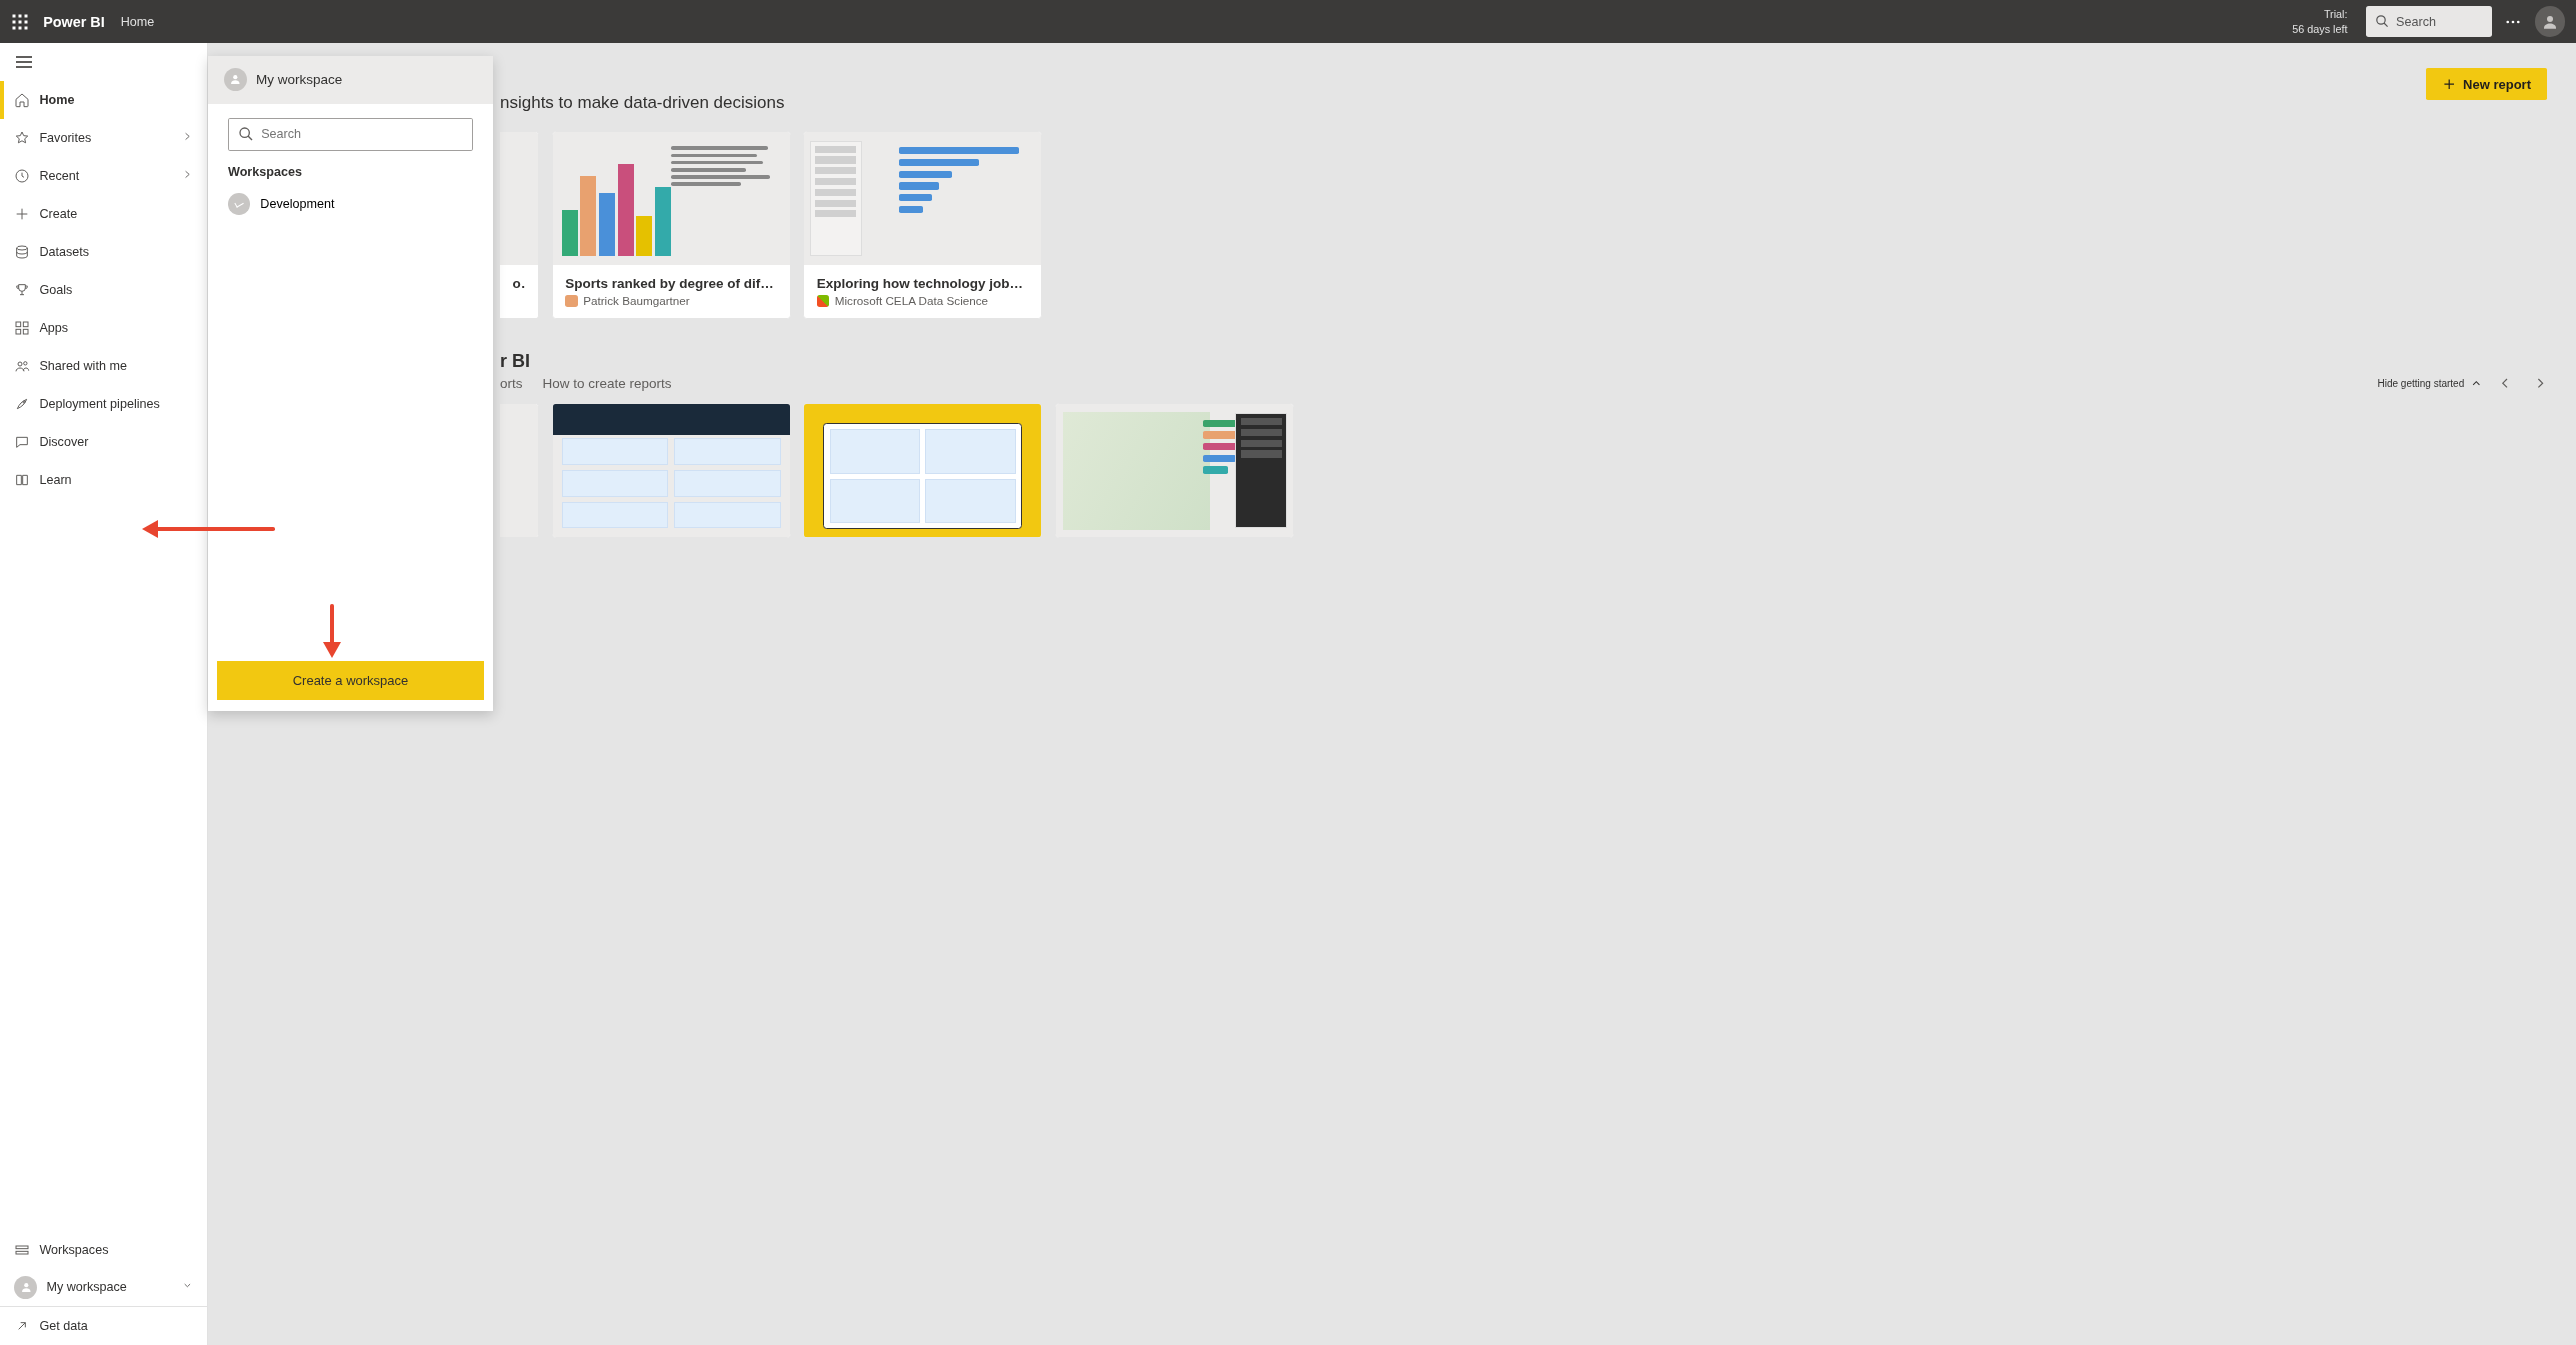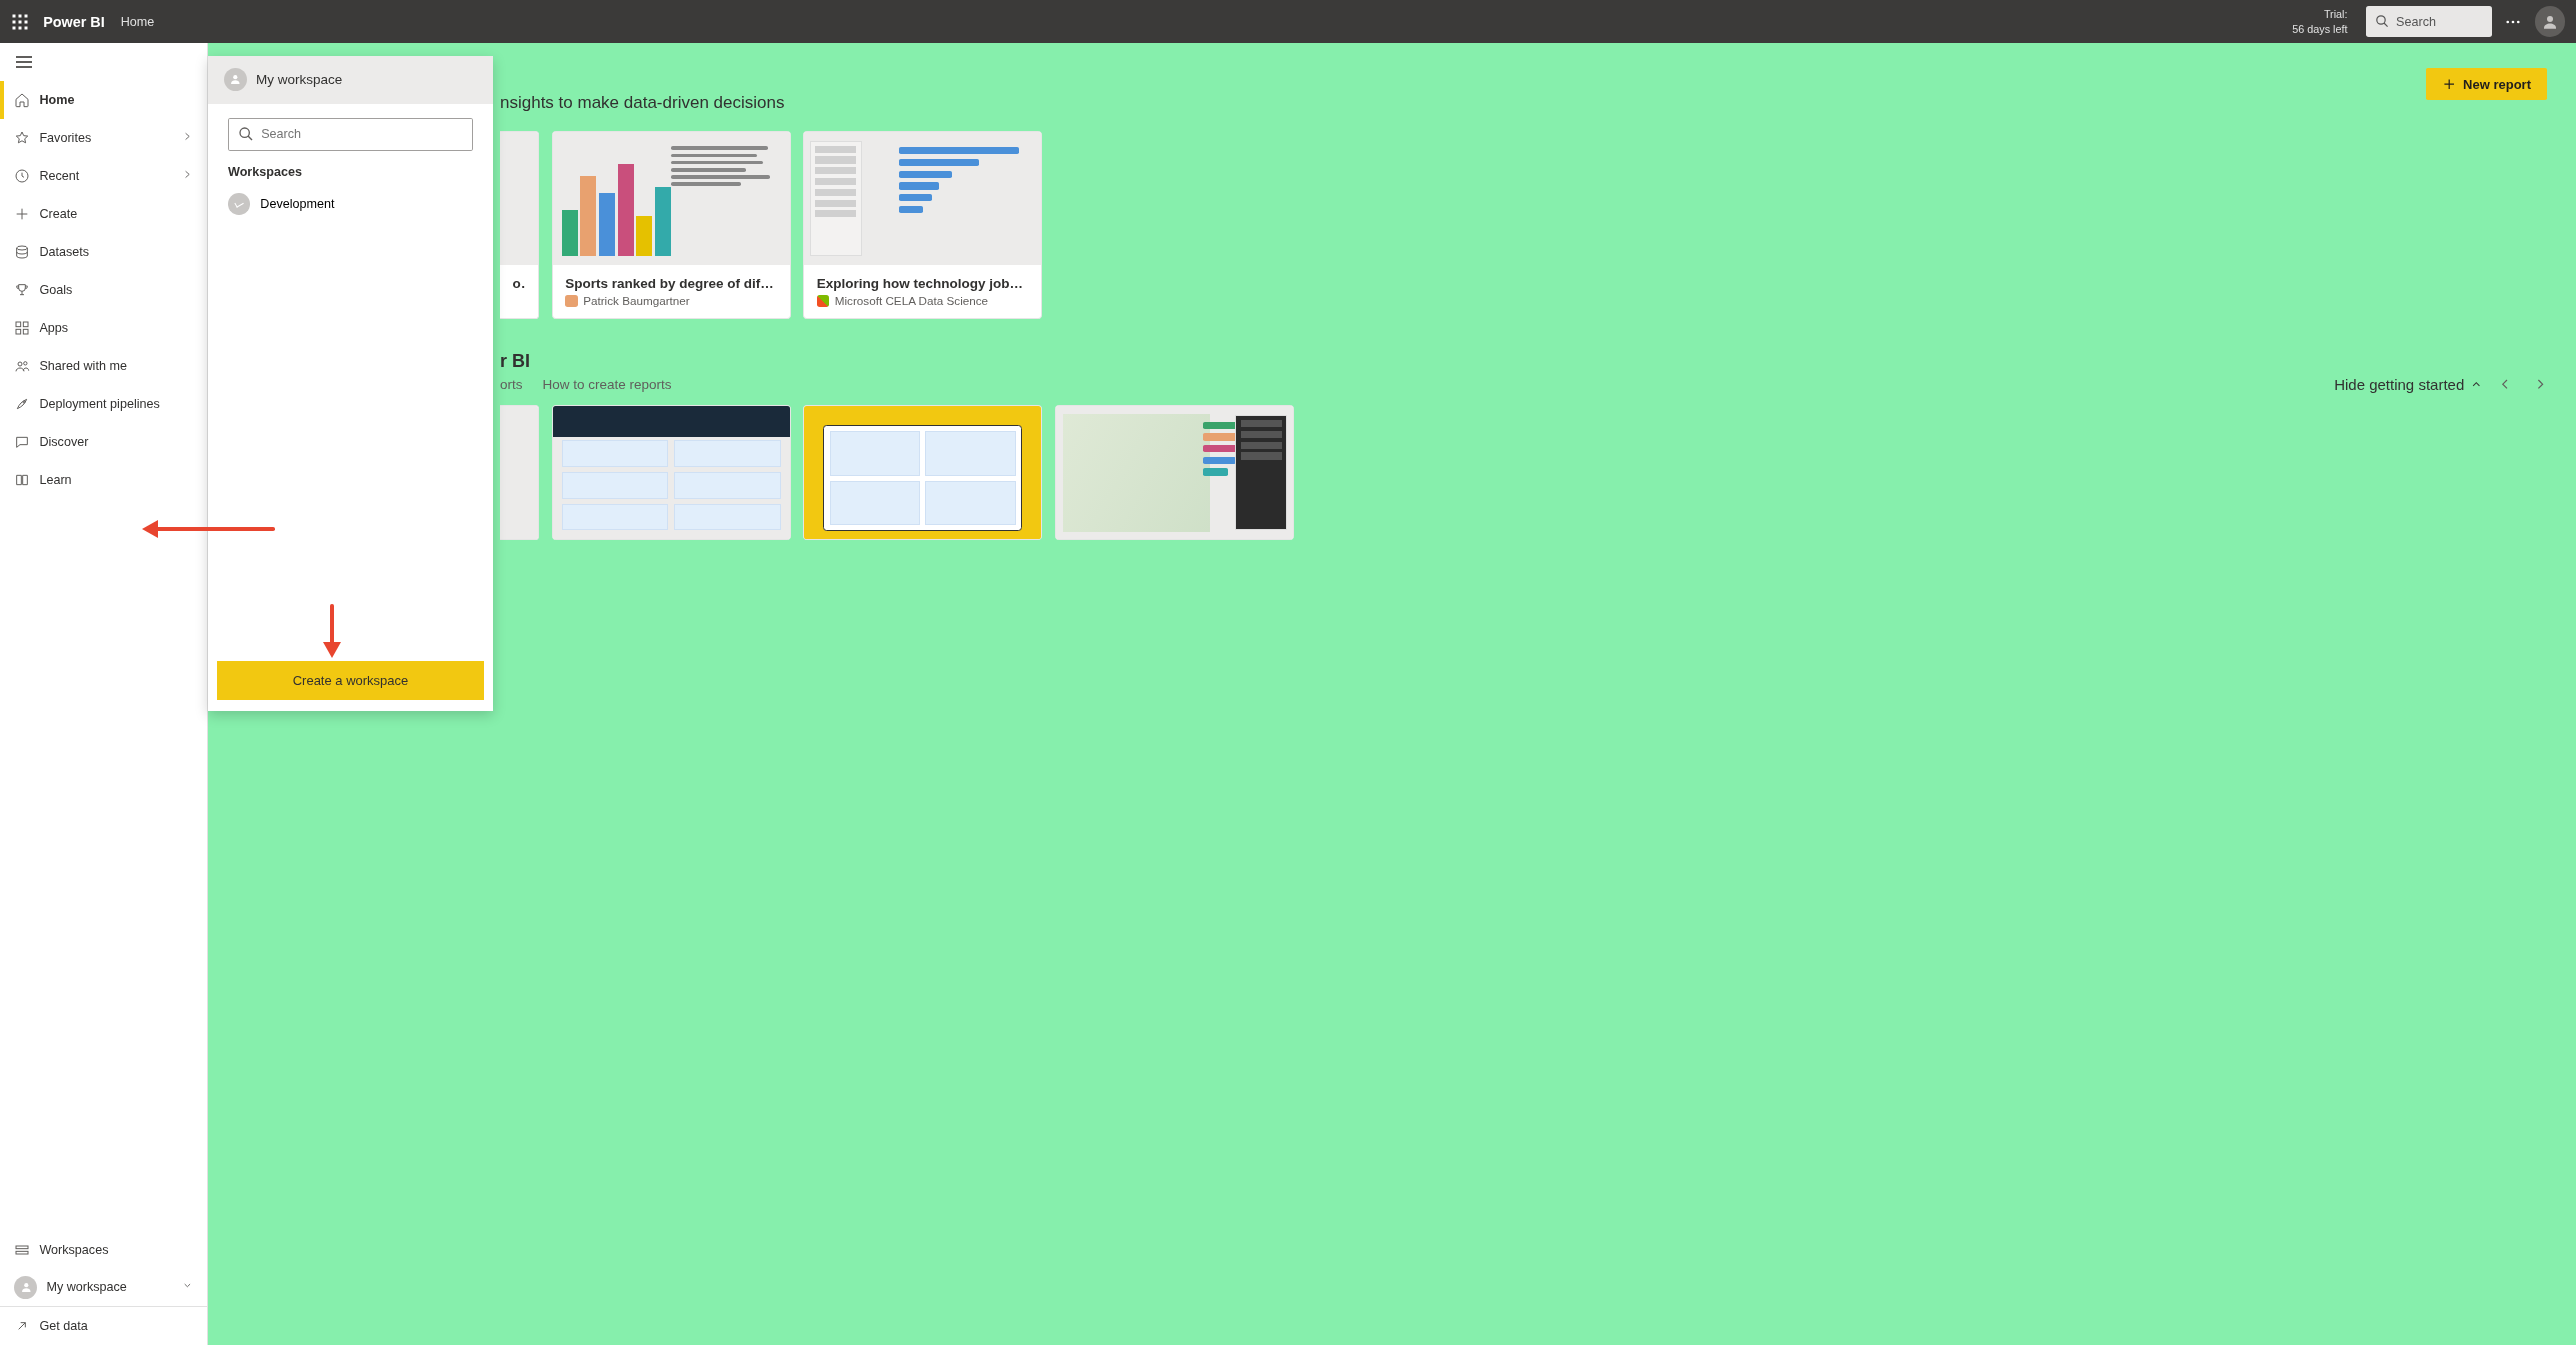--- a/index.html
+++ b/index.html
@@ -94,21 +94,21 @@
 }
 .arrow-v{position:absolute; width:14.4px; z-index:6;}
 .arrow-v .shaft{position:absolute;left:5.4px;width:3.6px;background:#e8452f;border-radius:1.8px;}
 .arrow-v .head{
   position:absolute; bottom:0; left:-1.8px; width:0;height:0;
   border-left:9px solid transparent; border-right:9px solid transparent;
   border-top:16px solid #e8452f;
 }
 
 
-.main{ flex:1; overflow:hidden; position:relative; background:#86efac; padding-left:0;}
+.main{ flex:1; overflow:hidden; position:relative; background:#e5e5e5; padding-left:0;}
 .main-inner{ padding:50px 29px 0 292px; } 
 .subhead{font-size:17px; color:#323130; margin-bottom:18px;}
 .new-report-btn{
   position:absolute; top:25px; right:29px; background:#f2c811; color:#201f1e;
   height:32px; padding:0 16px; display:flex; align-items:center; font-size:13px;
   font-weight:600; cursor:pointer; border-radius:1.8px; gap:7.2px;
 }
 .new-report-btn svg{width:14.4px;height:14.4px;stroke:#201f1e;stroke-width:2;fill:none;}
 
 .section-head{display:flex;align-items:baseline;gap:16px;margin-bottom:10.8px;}
@@ -147,21 +147,21 @@
 .thumb.yellow{background:#f2c811;}
 .thumb .laptop{position:absolute;inset:14% 8% 6% 8%;background:#fff;border:1.8px solid #333;border-radius:3.6px;}
 .thumb .hbars{position:absolute;inset:10.8px 40% 10.8px 10.8px;}
 .thumb .hbars div{height:7.2px;margin:4.5px 0;border-radius:1.8px;}
 .thumb .mapbg{position:absolute;inset:7.2px 35% 7.2px 7.2px;background:linear-gradient(120deg,#dfe9d6,#cfe0c8);}
 
 .getstart-row{display:flex;align-items:center;margin-bottom:12.6px;}
 .getstart-row .tabs{display:flex;gap:20px;font-size:13.5px;color:#605e5c;}
 .getstart-row .tabs span{cursor:pointer;}
 .getstart-row .spacer{flex:1;}
-.getstart-row .hide{font-size:15px;color:#323130;display:flex;align-items:center;gap:5.4px;cursor:pointer;padding-left:16px;}
+.getstart-row .hide{font-size:10px;color:#323130;display:flex;align-items:center;gap:5.4px;cursor:pointer;padding-left:16px;}
 .getstart-row .hide svg{width:12.6px;height:12.6px;stroke:#323130;fill:none;stroke-width:2;}
 .pager{display:flex;gap:20px;margin-left:16px;}
 .pager svg{width:14.4px;height:14.4px;stroke:#605e5c;fill:none;stroke-width:2;cursor:pointer;}
 
 .dot-c1{background:#c5e3b4;}
 .dot-c2{background:#e8a16f;}
 .dot-c3{background:linear-gradient(45deg,#f25022 0 50%,#7fba00 50% 100%);}
 </style>
 </head>
 <body>

